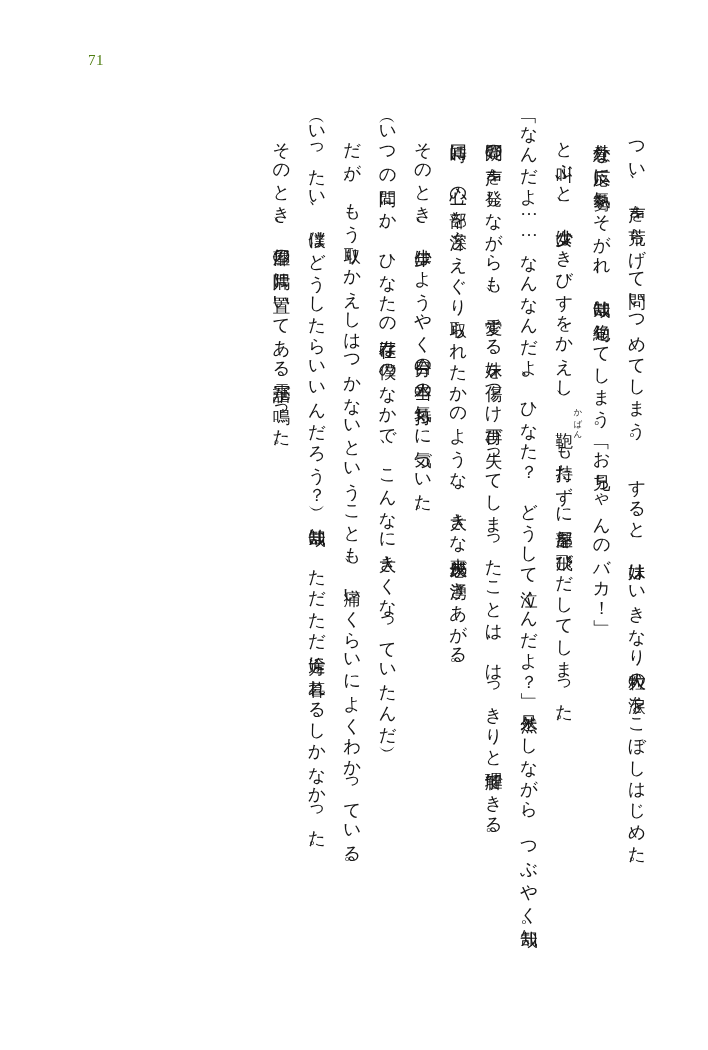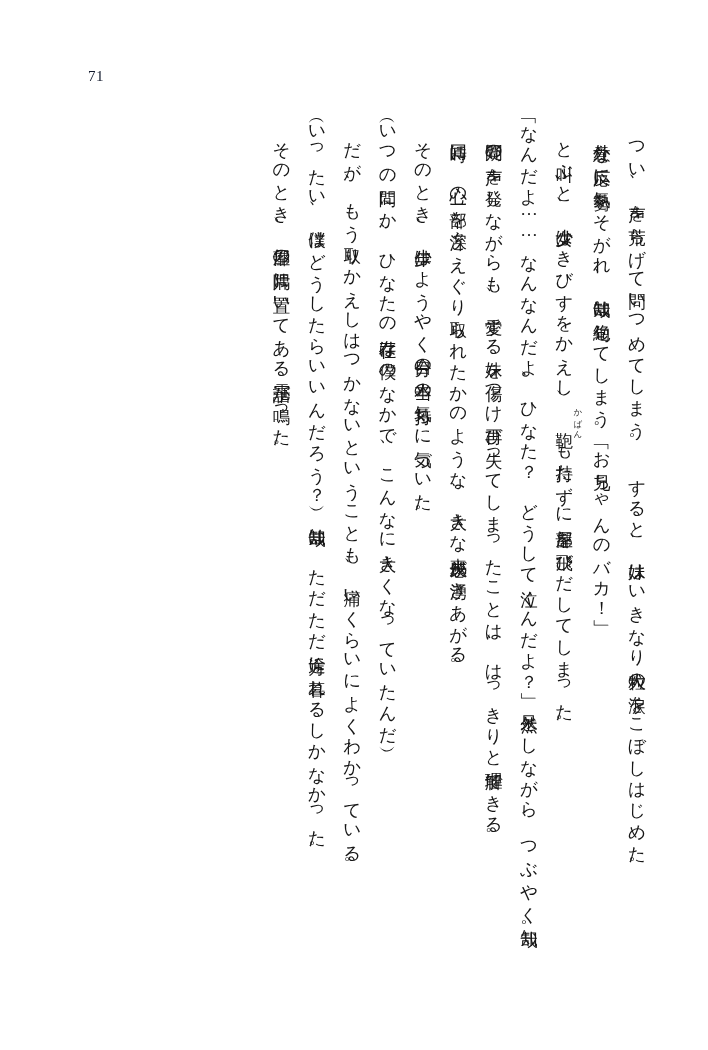--- a/index.html
+++ b/index.html
@@ -18,22 +18,21 @@
     background: #ffffff;
     overflow: hidden;
     box-sizing: border-box;
   }
   .page-number {
     position: absolute;
     top: 52px;
     left: 88px;
     font-size: 15px;
     letter-spacing: 0.5px;
-    color: #0f172a;
-    margin-top: 16px;
+    color: #4d7c0f;
   }
   .body-text {
     position: absolute;
     top: 112px;
     right: 54px;
     height: 830px;
     width: 600px;
     writing-mode: vertical-rl;
     text-orientation: upright;
     font-size: 17.5px;

